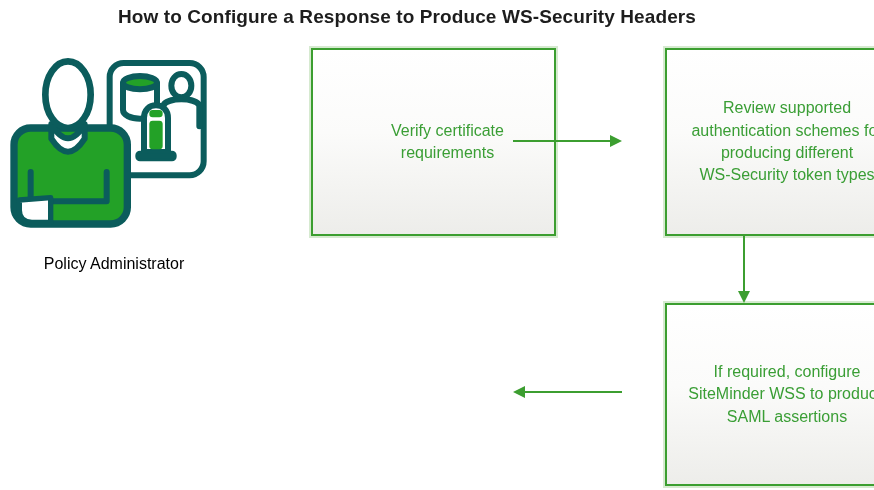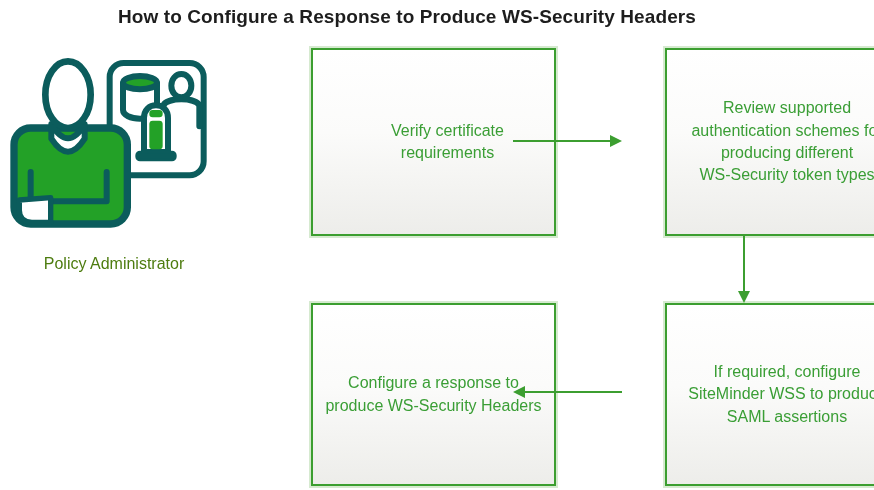--- a/index.html
+++ b/index.html
@@ -34,21 +34,21 @@
     width: 212px;
   }
   .actor svg { display: block; }
   .actor-label {
     position: absolute;
     left: 0;
     top: 207px;
     width: 212px;
     text-align: center;
     font-size: 16px;
-    color: #4d7c0f;
+    color: #000000;
   }
   
   .box {
     position: absolute;
     box-sizing: border-box;
     border: 2px solid #3c9e30;
     box-shadow: 0 0 0 2px #d6ead0;
     background: linear-gradient(180deg, #ffffff 0%, #fbfbfa 45%, #ededea 100%);
     display: flex;
     align-items: center;
@@ -130,24 +130,20 @@
     <span class="box-text">Review supported
 authentication schemes for
 producing different
 WS-Security token types</span>
   </div>
   <div class="box box3">
     <span class="box-text">If required, configure
 SiteMinder WSS to produce
 SAML assertions</span>
   </div>
-  <div class="box box4">
-    <span class="box-text">Configure a response to
-produce WS-Security Headers</span>
-  </div>
 
   <div class="arrow-line a1-line"></div>
   <div class="arrow-head a1-head"></div>
 
   <div class="arrow-line a2-line"></div>
   <div class="arrow-head a2-head"></div>
 
   <div class="arrow-line a3-line"></div>
   <div class="arrow-head a3-head"></div>
 

